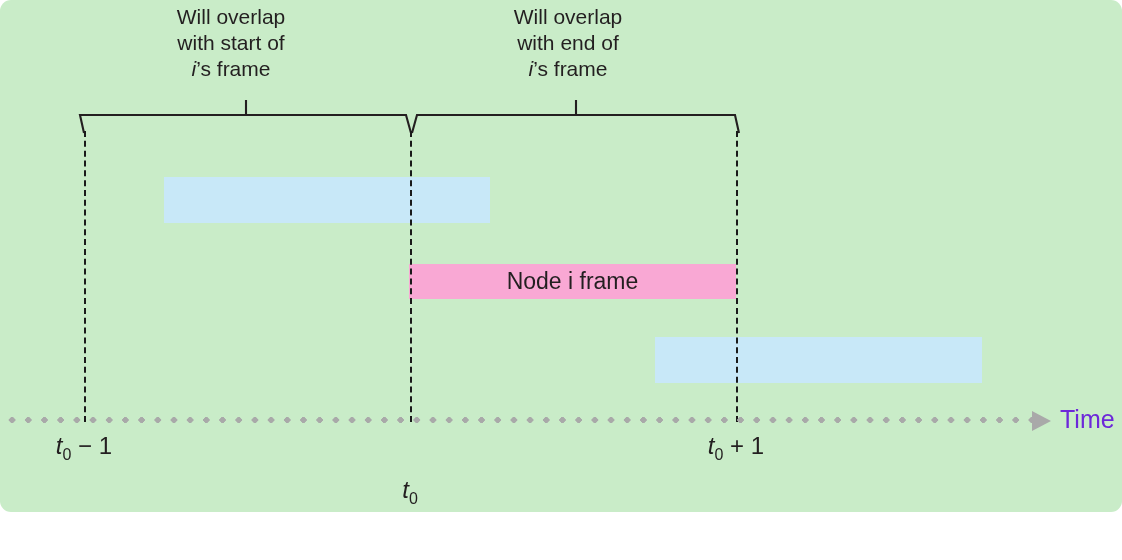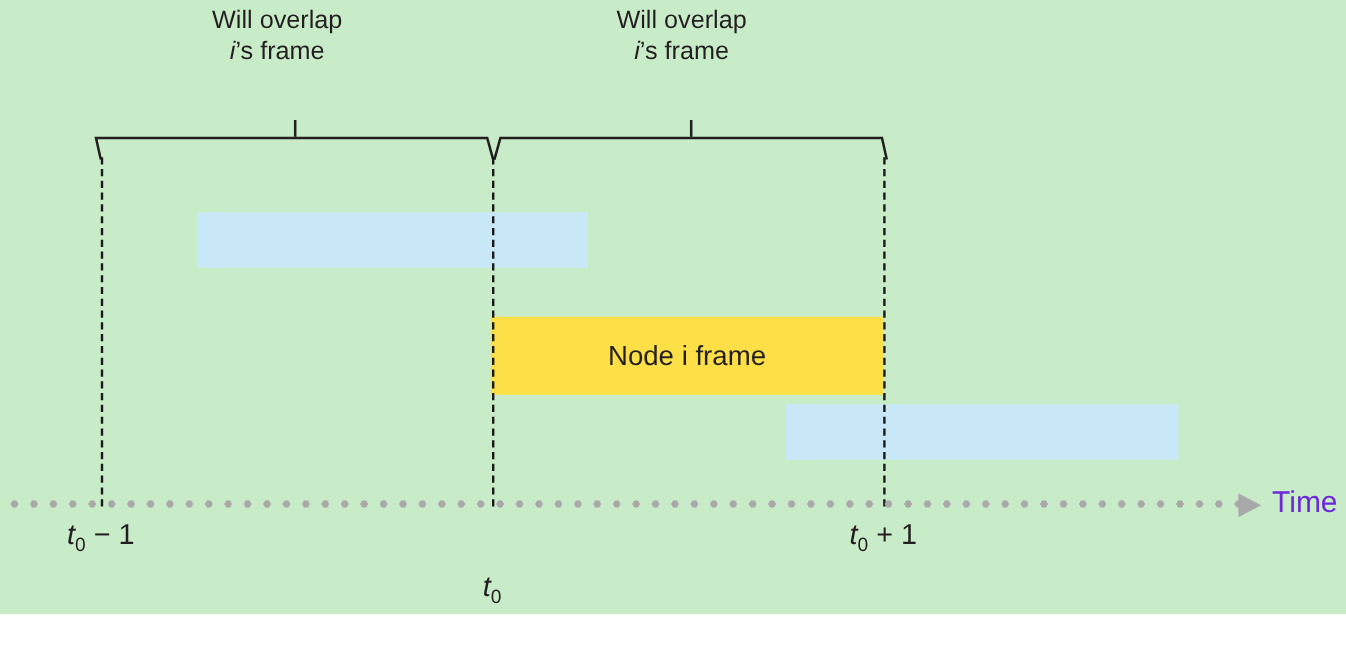--- a/index.html
+++ b/index.html
@@ -20,20 +20,21 @@
     background: #ffffff;
   }
   
   #diagram-panel {
     position: absolute;
     left: 0;
     top: 0;
     width: 1122px;
     height: 512px;
     background: #c9ecc8;
+    border-radius: 11px;
   }
   
   #caption-row {
     position: absolute;
     left: 0;
     top: 512px;
     width: 1122px;
     height: 48px;
     background: #ffffff;
   }
@@ -64,22 +65,22 @@
   
   .bar {
     position: absolute;
     box-sizing: border-box;
   }
   #bar-before {
     left: 164px; top: 177px; width: 326px; height: 46px;
     background: #c8e8f8;
   }
   #bar-node-i {
-    left: 409px; top: 264px; width: 327px; height: 65px;
-    background: #fde047;
+    left: 409px; top: 264px; width: 327px; height: 35px;
+    background: #f9a8d4;
     display: flex;
     align-items: center;
     justify-content: center;
   }
   #bar-node-i-label {
     font-size: 23px;
     color: #231f20;
     white-space: nowrap;
   }
   #bar-after {
@@ -153,25 +154,27 @@
 </style>
 </head>
 <body>
 
 <div id="figure-root">
 
   <div id="diagram-panel">
 
     <div class="annot" id="annot-left">
       <div>Will overlap</div>
+      <div>with start of</div>
       <div><span class="ital">i</span><span>’s frame</span></div>
     </div>
 
     <div class="annot" id="annot-right">
       <div>Will overlap</div>
+      <div>with end of</div>
       <div><span class="ital">i</span><span>’s frame</span></div>
     </div>
 
     <svg id="bracket-svg" viewBox="0 0 1122 512">
 
       <path d="M 84 133 L 80 115 L 406 115 L 411 133" fill="none" stroke="#231f20" stroke-width="2.1"></path>
       <line x1="246" y1="100" x2="246" y2="114" stroke="#231f20" stroke-width="2.1"></line>
 
       <path d="M 412 133 L 417 115 L 735 115 L 739 133" fill="none" stroke="#231f20" stroke-width="2.1"></path>
       <line x1="576" y1="100" x2="576" y2="114" stroke="#231f20" stroke-width="2.1"></line>

